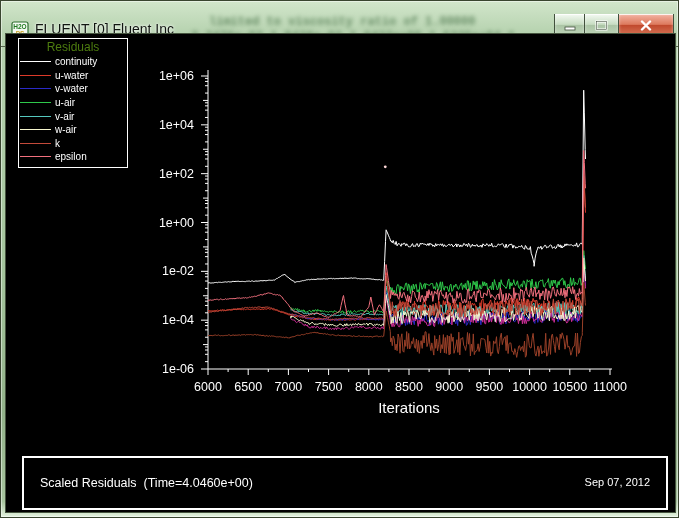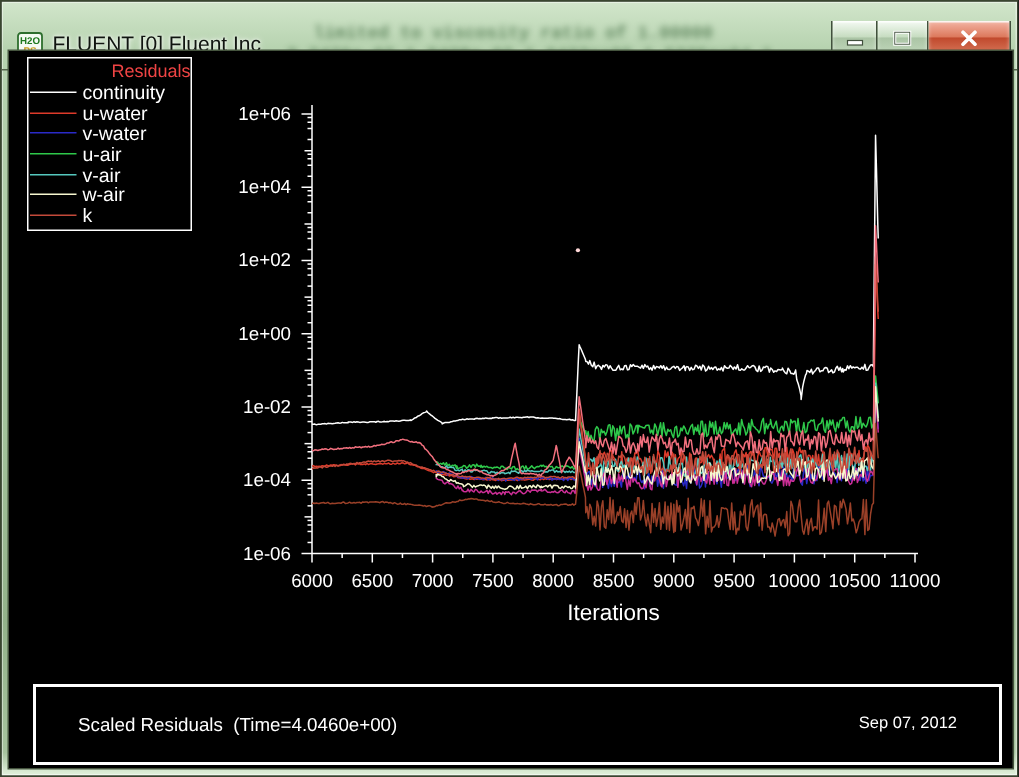--- a/index.html
+++ b/index.html
@@ -46,28 +46,28 @@
   
   .client{
     position:absolute;left:5px;top:33px;width:669px;height:478px;background:#000;
     box-shadow:0 0 0 1px #45543e;
   }
   .plot-svg{position:absolute;left:0;top:0;}
   .legend{
     position:absolute;left:12px;top:4px;width:110px;
     border:1px solid #ffffff;background:#000;padding:1px 0 3px 0;
   }
-  .legend-title{color:#ef4444;font-size:12px;text-align:right;height:15px;line-height:15px;}
+  .legend-title{color:#4d7c0f;font-size:12px;text-align:center;height:15px;line-height:15px;}
   .legend-row{display:flex;align-items:center;height:13.6px;}
   .legend-swatch{width:31px;height:0;border-top:1.6px solid #fff;flex:none;margin-left:1px;}
-  .legend-label{color:#fff;font-size:13px;margin-left:4px;white-space:nowrap;}
+  .legend-label{color:#fff;font-size:10px;margin-left:4px;white-space:nowrap;}
   .caption{
     position:absolute;left:16px;top:422px;width:646px;height:54px;
     border:2px solid #ffffff;display:flex;align-items:center;
-    justify-content:space-between;padding:0 28px;color:#fff;
+    justify-content:space-between;padding:0 16px;color:#fff;
   }
   .cap-left{font-size:12.5px;white-space:pre;}
   .cap-right{text-align:left;font-size:11px;line-height:15.5px;white-space:nowrap;}
 </style>
 </head>
 <body>
 
 <div class="window">
 
   <div class="titlebar">
@@ -252,20 +252,24 @@
             <span class="legend-label">v-air</span>
           </div>
           <div class="legend-row">
             <span class="legend-swatch" style="border-top-color: rgb(247, 247, 207);"></span>
             <span class="legend-label">w-air</span>
           </div>
           <div class="legend-row">
             <span class="legend-swatch" style="border-top-color: rgb(196, 74, 58);"></span>
             <span class="legend-label">k</span>
           </div>
+          <div class="legend-row">
+            <span class="legend-swatch" style="border-top-color: rgb(242, 112, 126);"></span>
+            <span class="legend-label">epsilon</span>
+          </div>
         </div>
     </div>
 
     <div class="caption">
       <span class="cap-left">Scaled Residuals  (Time=4.0460e+00)</span>
       <div class="cap-right">
         <div>Sep 07, 2012</div>
       </div>
     </div>
   </div>

